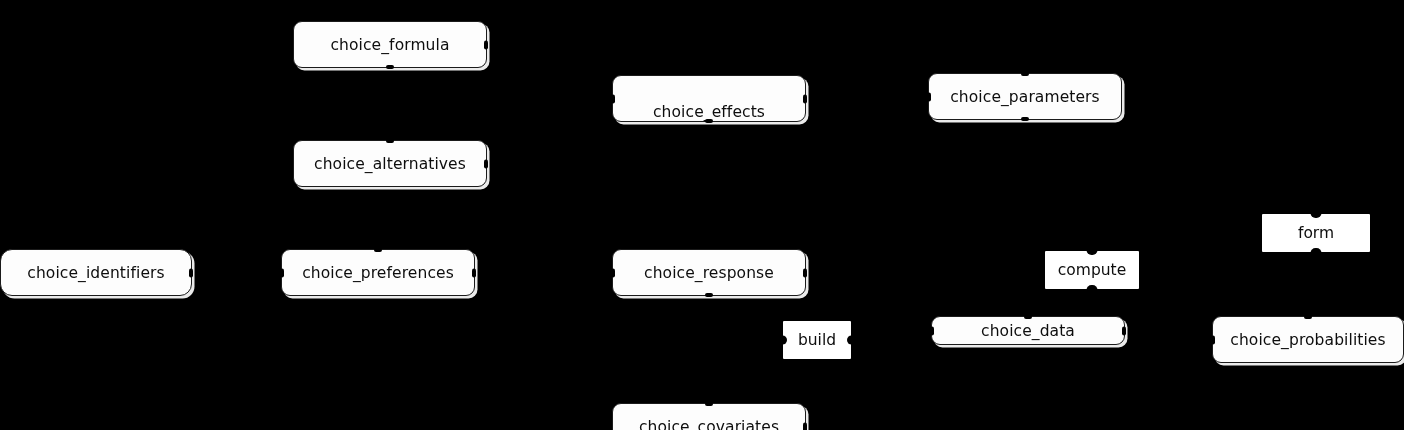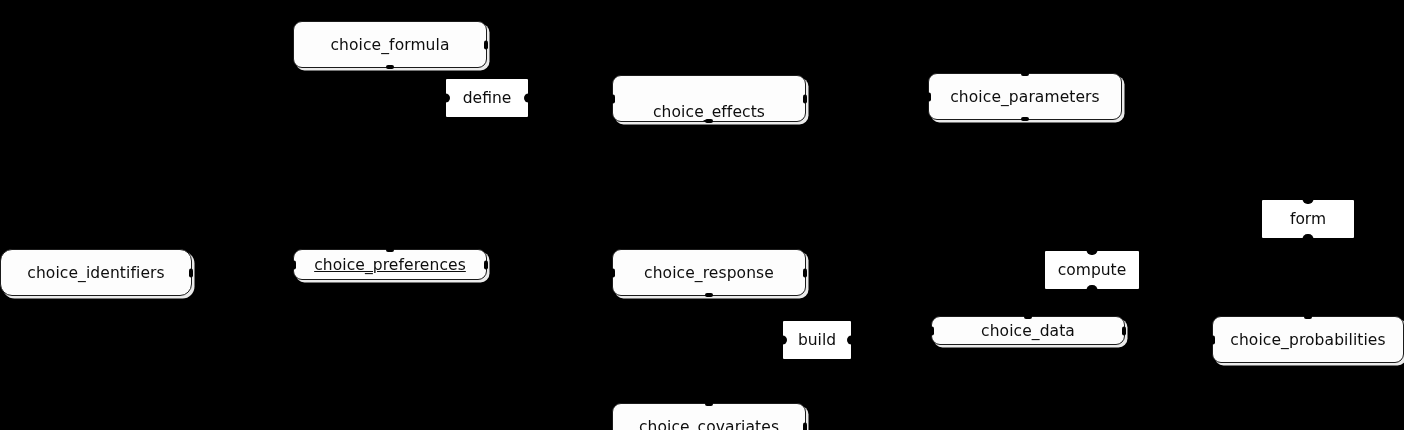--- a/index.html
+++ b/index.html
@@ -103,25 +103,30 @@
       <span class="port left"></span>
       <span class="port right"></span>
       <span class="port bottom"></span>
     </div>
     <div class="node" style="left: 928px; top: 73px; width: 194px; height: 47px;">
       <span class="node-label">choice_parameters</span>
       <span class="port left"></span>
       <span class="port top"></span>
       <span class="port bottom"></span>
     </div>
+    <div class="node" style="left: 293px; top: 140px; width: 194px; height: 47px;">
+      <span class="node-label">choice_alternatives</span>
+      <span class="port top"></span>
+      <span class="port right"></span>
+    </div>
     <div class="node" style="left: 0px; top: 249px; width: 192px; height: 47px; border-radius: 12px;">
       <span class="node-label">choice_identifiers</span>
       <span class="port right"></span>
     </div>
-    <div class="node" style="left: 293px; top: 249px; width: 194px; height: 31px; text-decoration: underline;">
+    <div class="node" style="left: 281px; top: 249px; width: 194px; height: 47px;">
       <span class="node-label">choice_preferences</span>
       <span class="port left"></span>
       <span class="port right"></span>
       <span class="port top"></span>
     </div>
     <div class="node" style="left: 612px; top: 249px; width: 194px; height: 47px;">
       <span class="node-label">choice_response</span>
       <span class="port left"></span>
       <span class="port right"></span>
       <span class="port bottom"></span>
@@ -135,26 +140,21 @@
     <div class="node" style="left: 1212px; top: 316px; width: 192px; height: 47px; text-align: right;">
       <span class="node-label">choice_probabilities</span>
       <span class="port left"></span>
       <span class="port top"></span>
     </div>
     <div class="node" style="left: 612px; top: 383px; width: 194px; height: 47px; margin-top: 20px;">
       <span class="node-label">choice_covariates</span>
       <span class="port top"></span>
       <span class="port right"></span>
     </div>
-    <div class="edge-label" style="left: 446px; top: 79px; width: 82px; height: 38px;">
-      <span>define</span>
-      <span class="notch left"></span>
-      <span class="notch right"></span>
-    </div>
-    <div class="edge-label" style="left: 1262px; top: 200px; width: 92px; height: 38px;">
+    <div class="edge-label" style="left: 1262px; top: 214px; width: 108px; height: 38px;">
       <span>form</span>
       <span class="notch top"></span>
       <span class="notch bot"></span>
     </div>
     <div class="edge-label" style="left: 1045px; top: 251px; width: 94px; height: 38px; text-align: center;">
       <span>compute</span>
       <span class="notch top"></span>
       <span class="notch bot"></span>
     </div>
     <div class="edge-label" style="left: 783px; top: 321px; width: 68px; height: 38px;">

